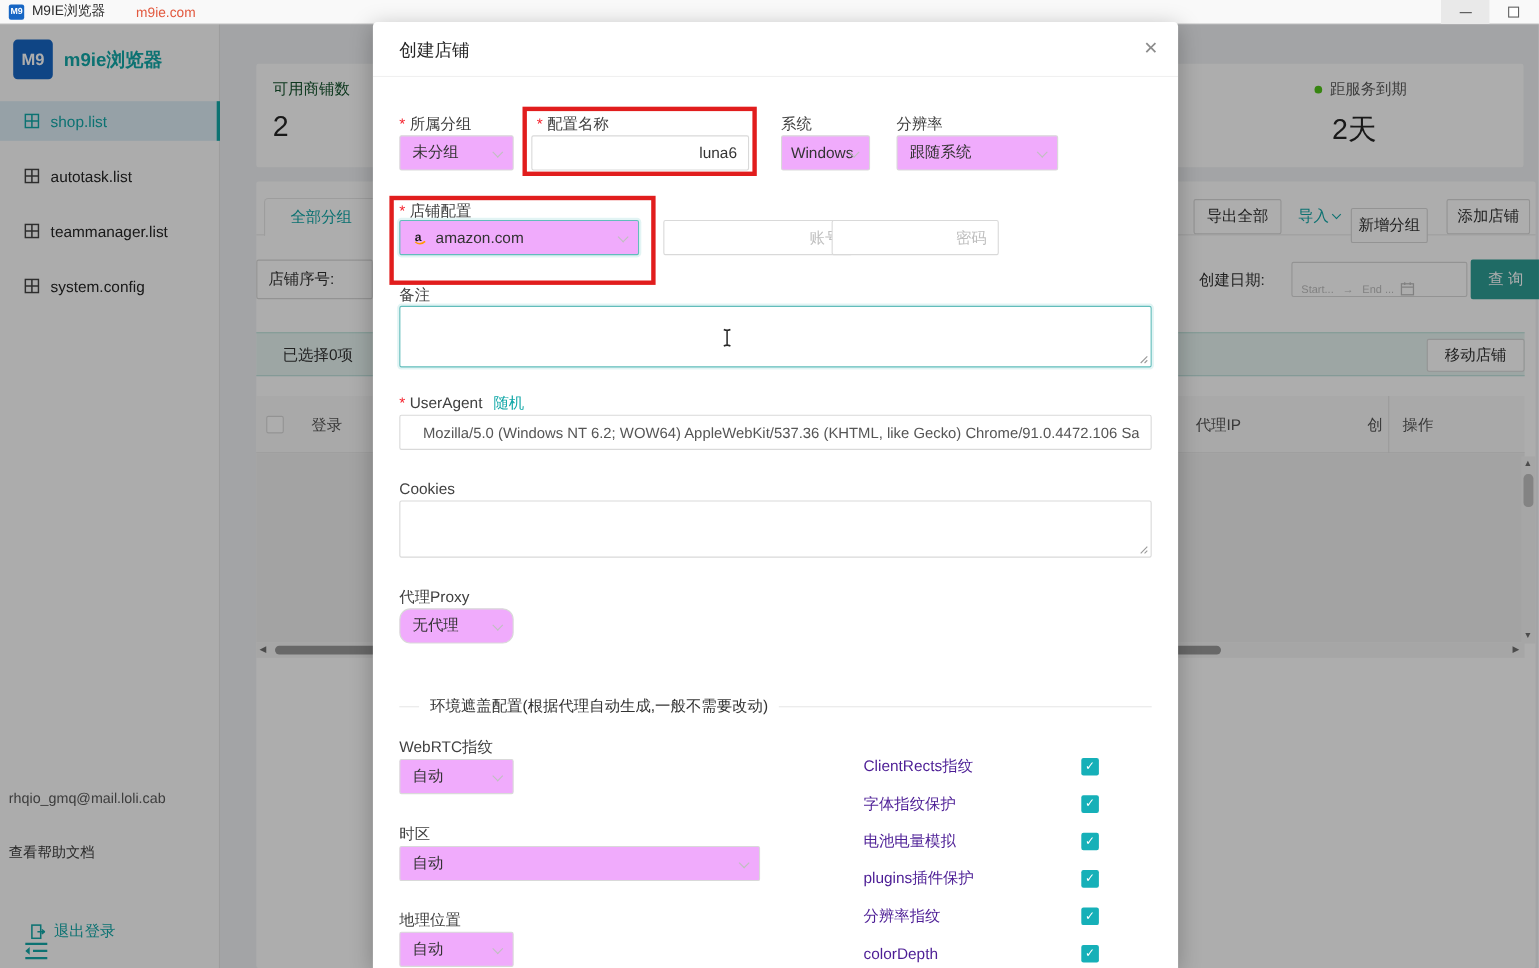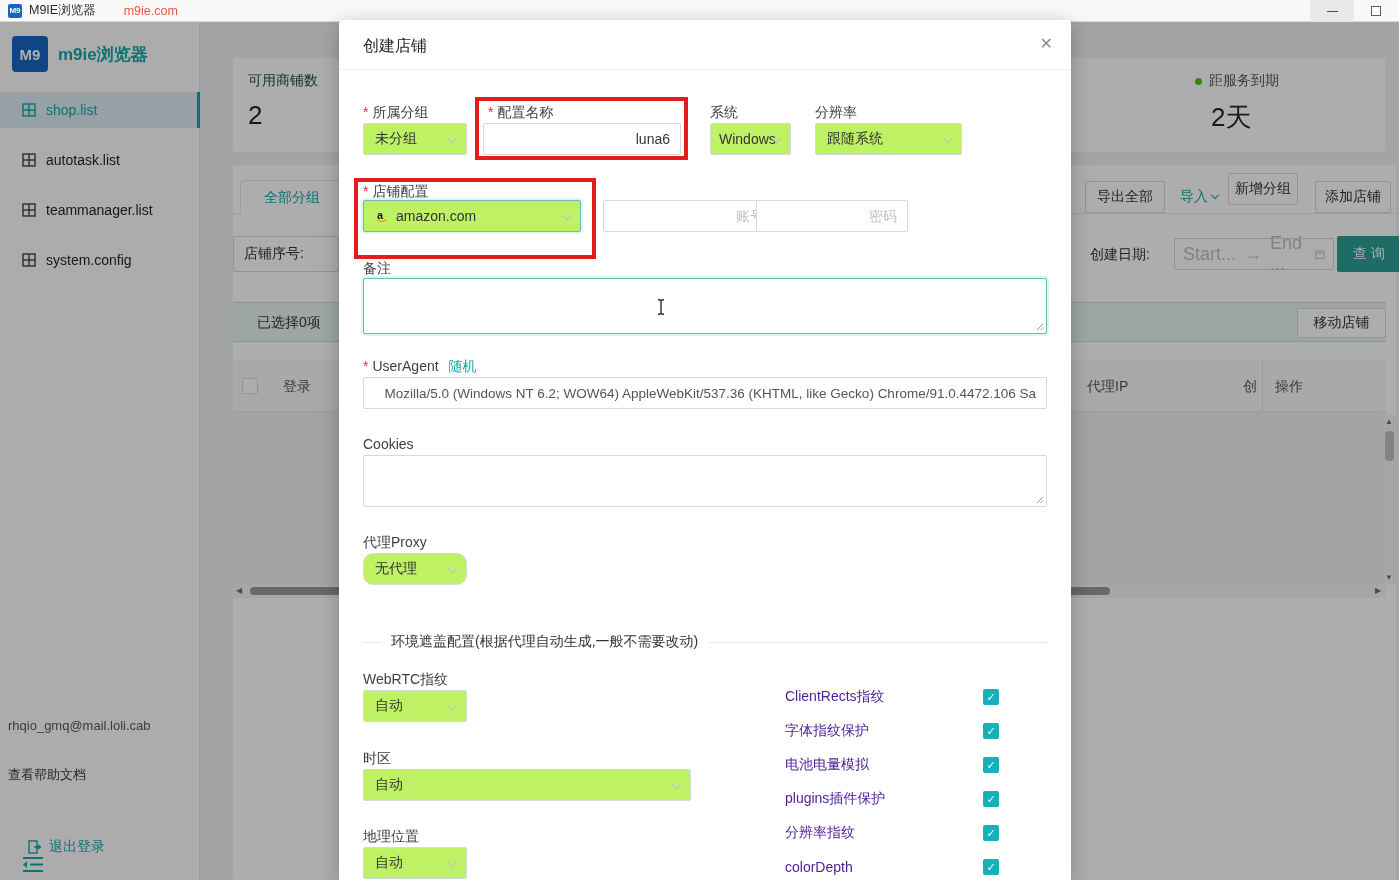--- a/index.html
+++ b/index.html
@@ -47,28 +47,28 @@
 
   .panel { position:absolute; left:33px; top:143px; width:1163px; height:715px; background:#fff; border-radius:2px; }
   .tabrow { position:absolute; left:0; top:0; width:1163px; height:49px; border-bottom:1px solid #e8e8e8; }
   .tab-active { position:absolute; left:7px; top:15px; width:104px; height:35px; background:#fff;
                 border:1px solid #e8e8e8; border-bottom:1px solid #fff; border-radius:4px 4px 0 0;
                 display:flex; align-items:center; justify-content:center; font-size:14px; color:#13a8a8; }
   .btn { background:#fff; border:1px solid #d9d9d9; border-radius:2px; font-size:14px; color:#333;
          display:flex; align-items:center; justify-content:center; }
   .tb-export { position:absolute; left:852px; top:16px; width:80px; height:32px; }
   .tb-import { position:absolute; left:947px; top:16px; height:32px; display:flex; align-items:center; color:#13a8a8; font-size:14px; }
-  .tb-newgrp { position:absolute; left:995px; top:8px; width:70px; height:32px; }
+  .tb-newgrp { position:absolute; left:995px; top:24px; width:70px; height:32px; }
   .tb-addshop{ position:absolute; left:1082px; top:16px; width:76px; height:32px; }
 
   .filter-shopno { position:absolute; left:0px; top:71px; width:106px; height:36px; border:1px solid #d9d9d9;
                    border-radius:2px; display:flex; align-items:center; padding-left:10px; font-size:14px; color:#333; background:#fff; }
   .filter-datelbl { position:absolute; left:857px; top:81px; font-size:14px; color:#333; }
   .filter-daterange { position:absolute; left:941px; top:73px; width:160px; height:32px; border:1px solid #d9d9d9; border-radius:2px;
-                      display:flex; align-items:center; font-size:18px; color:#bfbfbf; padding:0 8px; background:#fff; }
+                      display:flex; align-items:flex-end; font-size:10px; color:#bfbfbf; padding:0 8px; background:#fff; }
   .btn-search { position:absolute; left:1104px; top:71px; width:64px; height:36px; background:#2f9e96; color:#fff;
                 border:none; border-radius:2px; font-size:14px; display:flex; align-items:center; justify-content:center; }
 
   .selbar { position:absolute; left:0; top:137px; width:1153px; height:40px; background:#e7f5f2;
             border-top:1px solid #bfe3dd; border-bottom:1px solid #bfe3dd; }
   .selbar-text { position:absolute; left:24px; top:11px; font-size:14px; color:#333; }
   .btn-move { position:absolute; left:1064px; top:5px; width:89px; height:30px; }
 
   .thead { position:absolute; left:0; top:195px; width:1153px; height:52px; background:#fafafa; border-bottom:1px solid #e8e8e8; }
   .th-chk { position:absolute; left:9px; top:18px; width:16px; height:16px; border:1px solid #d9d9d9; border-radius:2px; background:#fff; }
@@ -83,21 +83,21 @@
 
   
   .overlay { position:absolute; left:0; top:22px; width:1399px; height:858px; background:rgba(0,0,0,0.32); z-index:40; }
   .modal { position:absolute; left:339px; top:20px; width:732px; height:860px; background:#fff; border-radius:4px 4px 0 0;
            z-index:50; box-shadow:0 4px 20px rgba(0,0,0,0.25); overflow:hidden; }
   .m-header { position:absolute; left:0; top:0; width:732px; height:50px; border-bottom:1px solid #f0f0f0; }
   .m-title { position:absolute; left:24px; top:16px; font-size:16px; color:#262626; }
   .m-close { position:absolute; right:18px; top:14px; font-size:16px; color:#8c8c8c; cursor:pointer; }
   .f-label { position:absolute; font-size:14px; color:#404040; }
   .req { color:#f5222d; margin-right:4px; }
-  .sel { position:absolute; height:32px; background:#bef264; border:1px solid #d9d9d9; border-radius:2px;
+  .sel { position:absolute; height:32px; background:#f0abfc; border:1px solid #d9d9d9; border-radius:2px;
          display:flex; align-items:center; padding:0 22px 0 11px; font-size:14px; color:#333; }
   .sel .chv { position:absolute; right:10px; top:11px; }
   .chv { display:inline-block; width:7px; height:7px; border-right:1.4px solid #bfbfbf; border-bottom:1.4px solid #bfbfbf; transform:rotate(45deg); }
   .chv-accent { border-color:#13a8a8; width:6px; height:6px; margin-left:4px; position:relative; top:-2px; }
   .inp { position:absolute; height:32px; border:1px solid #d9d9d9; border-radius:2px; padding:0 10px;
          font-size:14px; color:#333; font-family:"Liberation Sans","DejaVu Sans",sans-serif; background:#fff;text-align:right; }
   .inp::placeholder { color:#bfbfbf; }
   .ta { position:absolute; background:#fff; border:1px solid #d9d9d9; border-radius:2px; }
   .focus-teal { border:1px solid #62bdbb !important; box-shadow:0 0 0 2px rgba(19,168,168,0.12); }
   .resize-h { position:absolute; right:2px; bottom:2px; }

